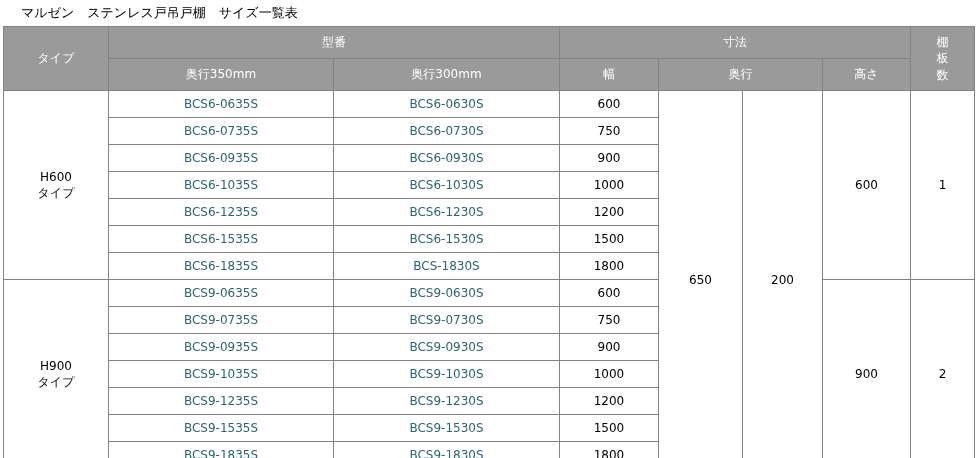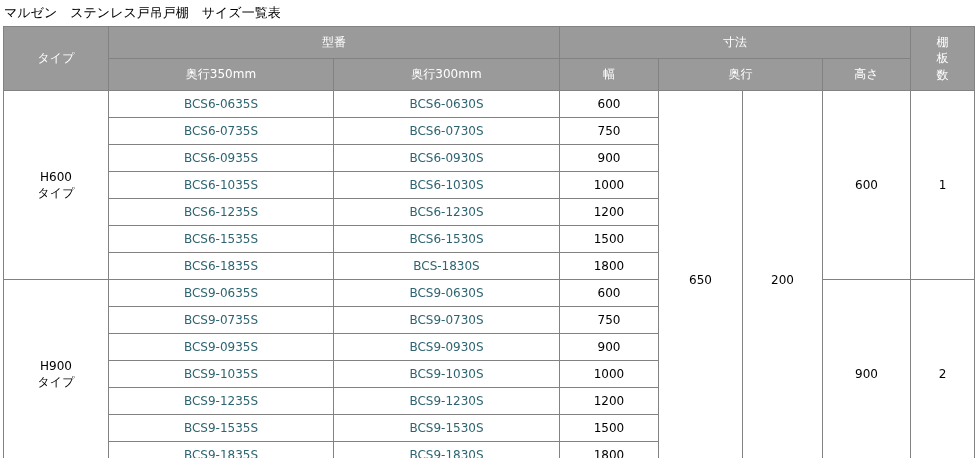--- a/index.html
+++ b/index.html
@@ -6,21 +6,21 @@
     --header-bg:#9a9a9a;
     --header-text:#ffffff;
     --border:#828282;
     --link:#2d6470;
     --text:#000000;
     --page-bg:#ffffff;
   }
   html,body{margin:0;padding:0;background:var(--page-bg);}
   body{font-family:"DejaVu Sans","Liberation Sans",sans-serif;color:var(--text);}
   .page{padding:3px 3px 0 3px;width:974px;}
-  .title{font-size:13px;line-height:16px;margin:2px 0 5px 1px;color:var(--text);}
+  .title{font-size:13px;line-height:16px;margin:2px 0 5px 18px;color:var(--text);}
   table.size-table{border-collapse:collapse;table-layout:fixed;width:971px;}
   table.size-table th,
   table.size-table td{
     border:1px solid var(--border);
     font-size:12px;
     font-weight:normal;
     text-align:center;
     vertical-align:middle;
     padding:6px;
     overflow:hidden;

